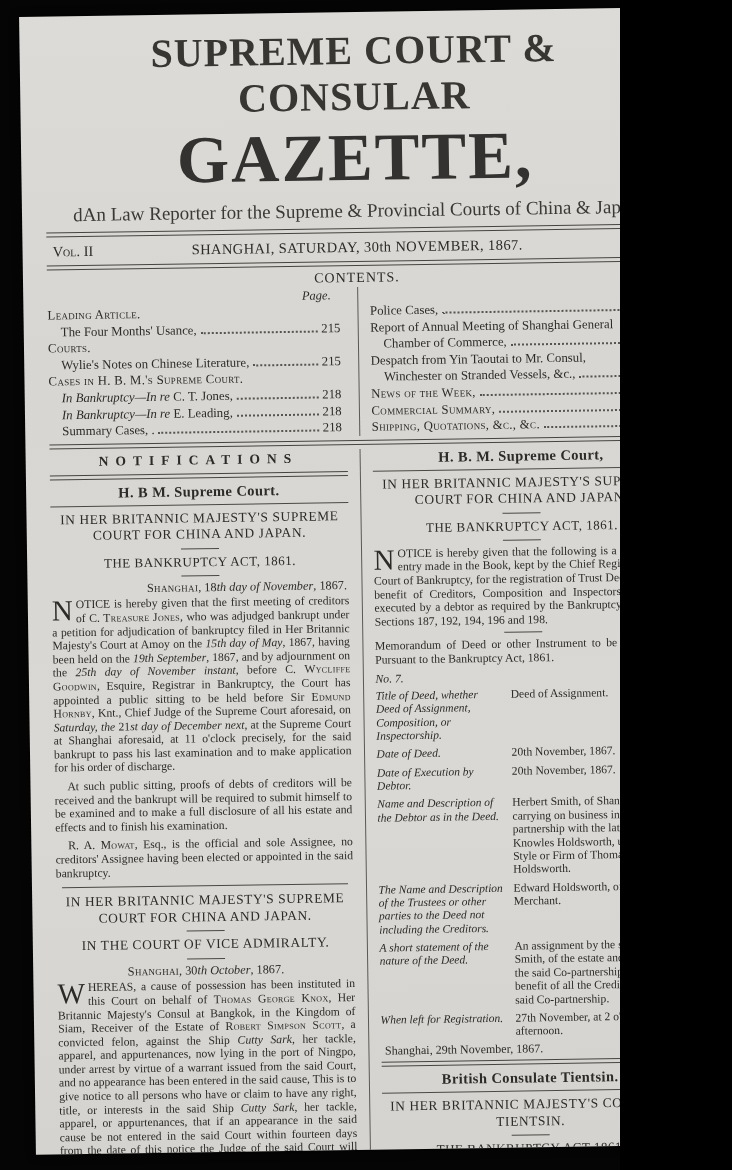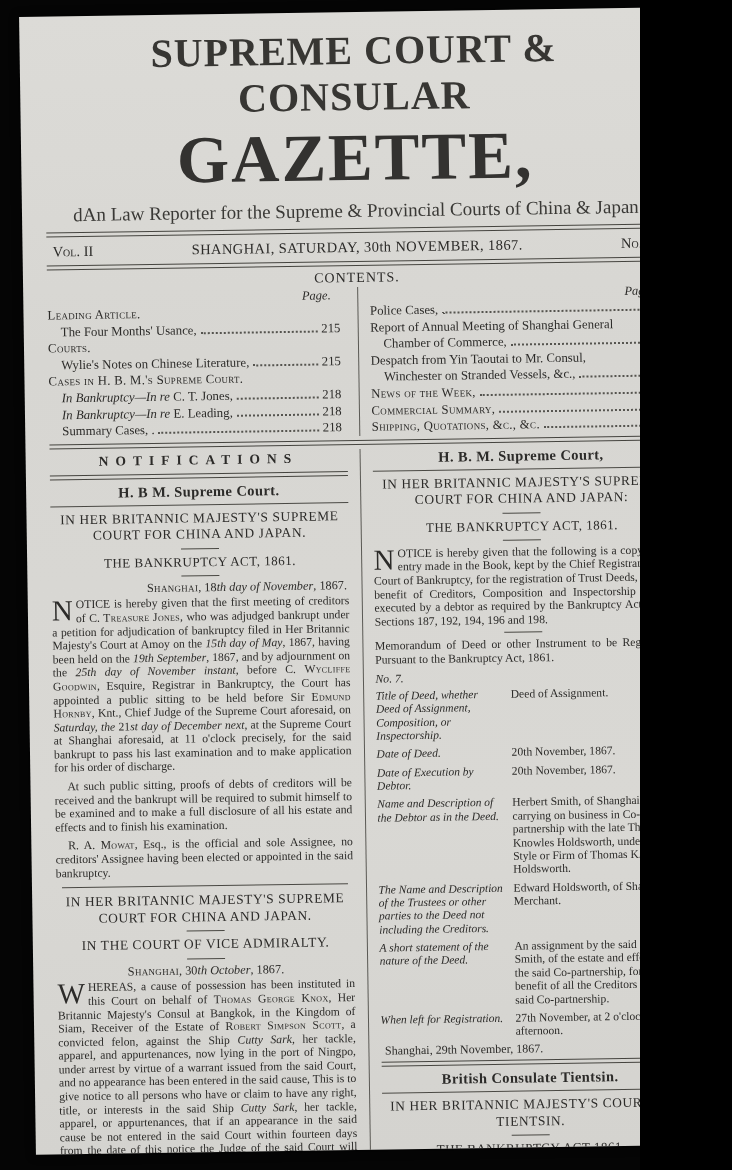--- a/index.html
+++ b/index.html
@@ -1,17 +1,17 @@
 <!DOCTYPE html>
 <html><head>
 <meta charset="utf-8">
 <style>
   html,body{margin:0;padding:0;background:#000;}
   .scan{position:relative;width:620px;height:1170px;background:#050505;overflow:hidden;
-        font-family:"Liberation Serif",serif;color:#2c2b29;padding-left:20px;}
+        font-family:"Liberation Serif",serif;color:#2c2b29;}
   
   .stack{position:absolute;top:38px;right:2px;width:42px;height:1102px;
          background:repeating-linear-gradient(90deg,#cac9c5 0 2px,#8e8d89 2px 3px,#bdbcb8 3px 5px,#6f6e6b 5px 6px,#c6c5c1 6px 9px);
          transform:rotate(-0.4deg);border-radius:2px;}
   .page{position:absolute;left:19px;top:7px;width:668px;height:1138px;
         background:linear-gradient(180deg,#dcdbd7 0%,#d7d6d2 30%,#d9d8d4 70%,#d4d3cf 100%);
         transform:rotate(-0.85deg);transform-origin:100% 0;
         box-shadow:0 0 10px rgba(0,0,0,.6);
         padding:16px 24px 0;box-sizing:border-box;overflow:hidden;}
   

